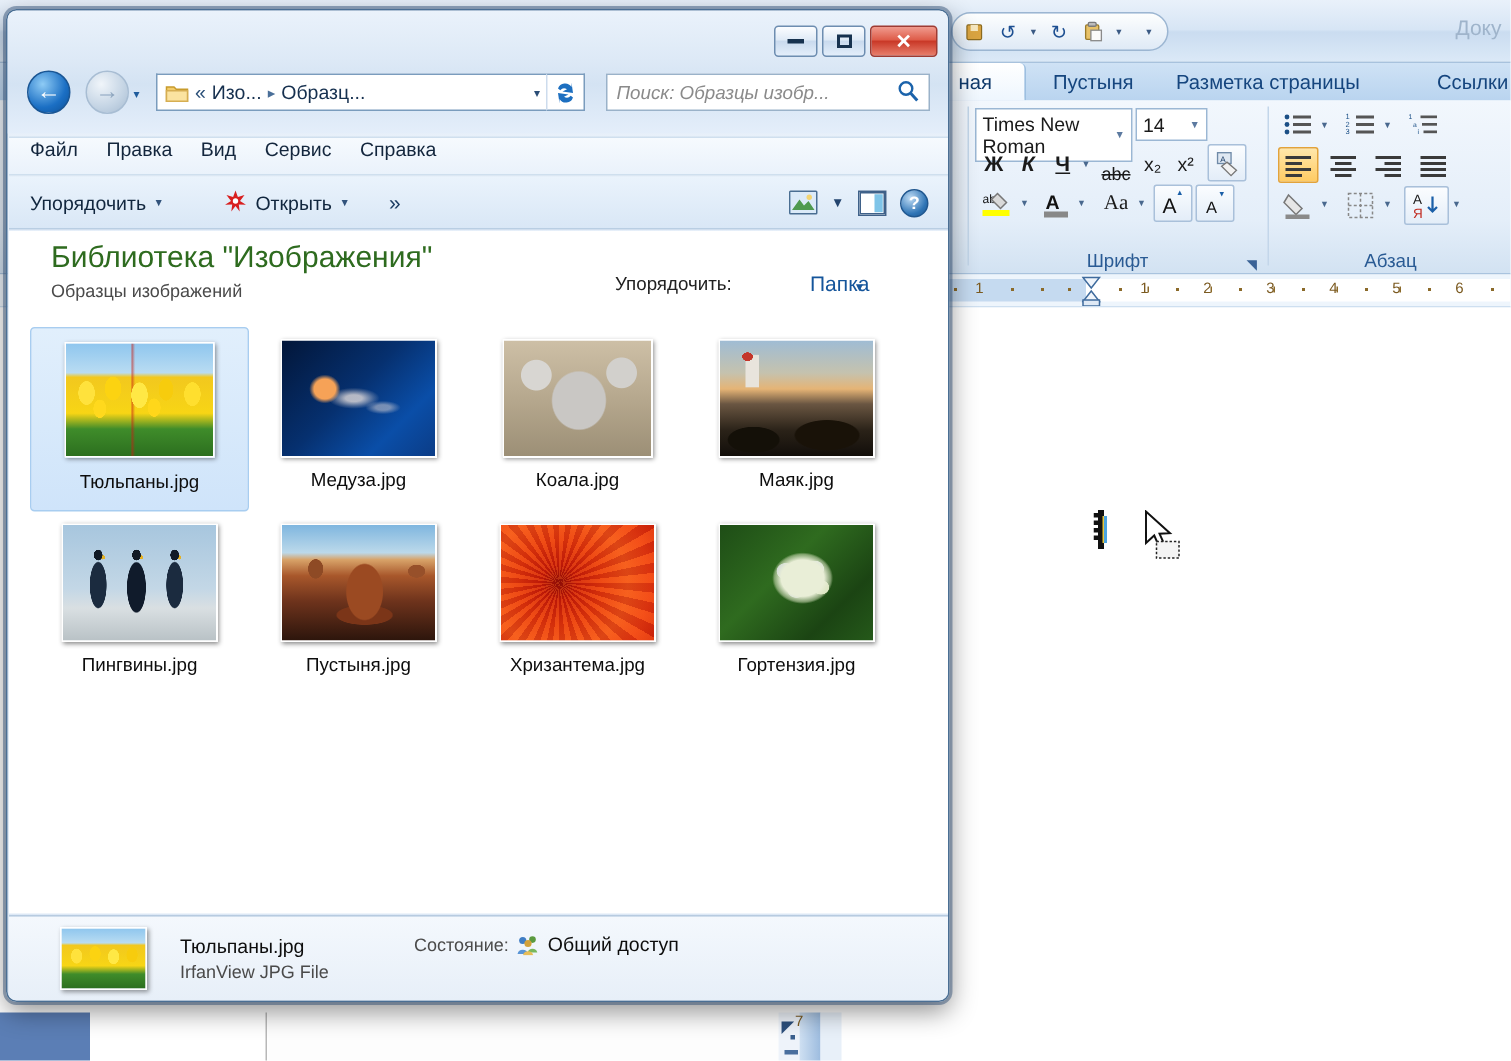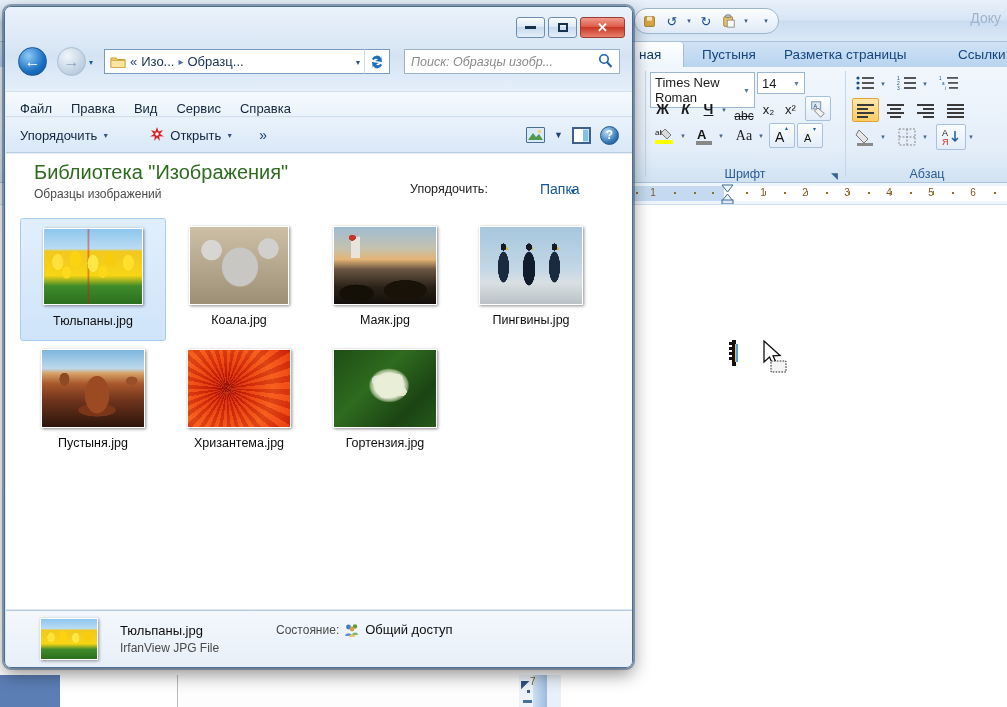--- a/index.html
+++ b/index.html
@@ -182,21 +182,21 @@
     background: #ffffff; border: 1px solid #9ab2c9;
     display: flex; align-items: center; padding: 0 6px;
   }
   #searchbox .ph { font-size: 12.5px; color: #8a8a8a; font-style: italic; white-space: nowrap; }
   #search-icon { margin-left: auto; color: #1b63ab; font-size: 13px; }
 
   #menubar {
     position: absolute; left: 1px; top: 84px; width: 627px; height: 26px;
     background: linear-gradient(to bottom,#f6fafe,#eaf2fb);
     border-top: 1px solid #cfdfee; border-bottom: 1px solid #cfdfee;
-    display: flex; align-items: flex-end; padding-left: 14px; gap: 19px;
+    display: flex; align-items: flex-start; padding-left: 14px; gap: 19px;
   }
   .menu-item { font-size: 13px; color: #13263d; white-space: nowrap; }
 
   #cmdbar {
     position: absolute; left: 1px; top: 111px; width: 627px; height: 35px;
     background: linear-gradient(to bottom,#eaf3fc,#d9e7f6);
     border-bottom: 1px solid #b9cee3;
     display: flex; align-items: center; padding-left: 14px;
   }
   .cmd-item { display: flex; align-items: center; gap: 5px; font-size: 13px; color: #11263e; }
@@ -651,20 +651,33 @@
               radial-gradient(ellipse 9px 13px at 86% 45%, #ffdf2e 60%, transparent 62%),
               radial-gradient(ellipse 7px 10px at 23% 58%, #ffd91d 60%, transparent 62%),
               radial-gradient(ellipse 7px 10px at 60% 57%, #ffd71a 60%, transparent 62%),
               linear-gradient(to right, transparent 44%, rgba(200,30,20,0.55) 45%, transparent 47%);
               background-repeat:no-repeat;"></div>
           </div>
         </div>
         <div class="file-label">Тюльпаны.jpg</div>
       </div>
 
+      <div class="file-item">
+        <div class="thumb-wrap">
+          <div class="thumb" style="width:107px;height:79px;">
+            <div class="art" style="background:linear-gradient(135deg,#021639 0%,#06306f 45%,#0a4ea8 75%,#0b3c86 100%);"></div>
+            <div class="art" style="background:
+              radial-gradient(ellipse 13px 12px at 28% 42%, #f6a257 55%, rgba(246,162,87,0.2) 75%, transparent 80%),
+              radial-gradient(ellipse 22px 9px at 47% 50%, rgba(240,230,225,0.75) 25%, rgba(220,210,210,0.25) 60%, transparent 78%),
+              radial-gradient(ellipse 16px 6px at 66% 58%, rgba(230,220,218,0.5) 30%, transparent 74%);
+              background-repeat:no-repeat;"></div>
+          </div>
+        </div>
+        <div class="file-label">Медуза.jpg</div>
+      </div>
 
       <div class="file-item">
         <div class="thumb-wrap">
           <div class="thumb" style="width:100px;height:79px;">
             <div class="art" style="background:linear-gradient(to bottom,#cdbfa6,#b6a88e 50%,#9c8f76);"></div>
             <div class="art" style="background:
               radial-gradient(ellipse 16px 16px at 22% 30%, #d8d6d2 62%, transparent 66%),
               radial-gradient(ellipse 16px 16px at 80% 28%, #d2d0cc 62%, transparent 66%),
               radial-gradient(ellipse 25px 27px at 51% 52%, #c9c7c4 70%, transparent 74%),
               radial-gradient(ellipse 4px 4px at 40% 46%, #2a2622 70%, transparent 74%),

